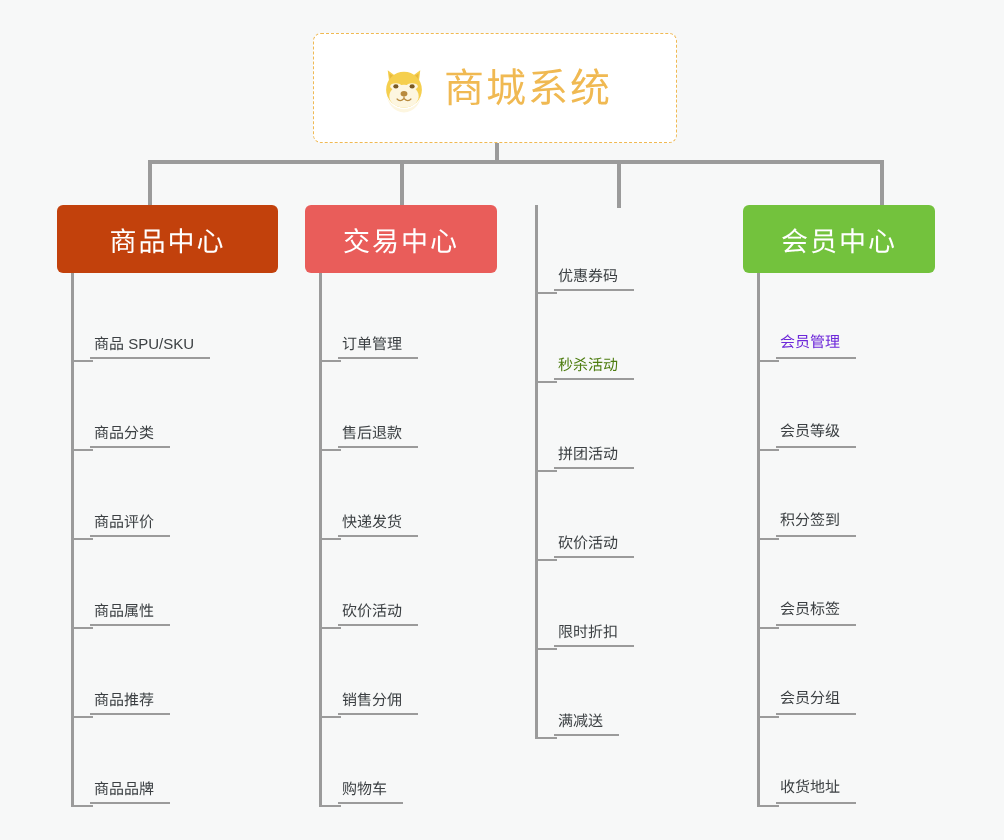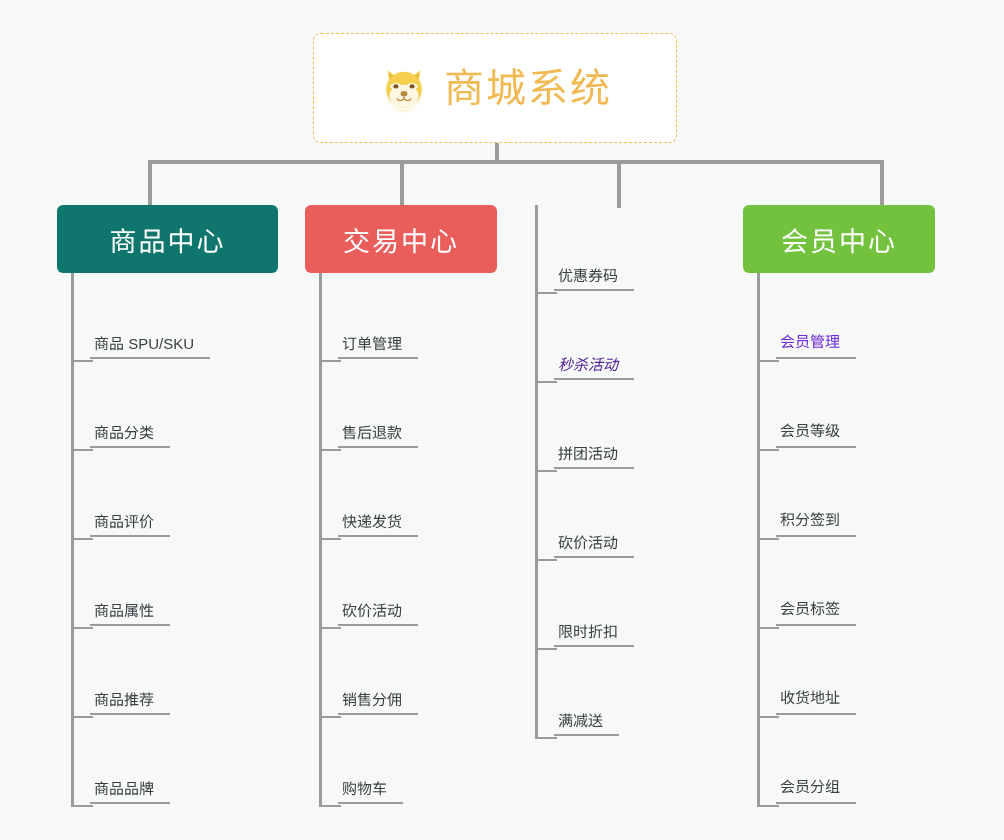--- a/index.html
+++ b/index.html
@@ -157,21 +157,21 @@
   <div class="conn conn-stem" style="background: rgb(155, 155, 155);"></div>
   <div class="conn conn-bus" style="background: rgb(155, 155, 155);"></div>
   <div class="conn conn-drop d1" style="background: rgb(155, 155, 155);"></div>
   <div class="conn conn-drop d2" style="background: rgb(155, 155, 155);"></div>
   <div class="conn conn-drop d3" style="background: rgb(155, 155, 155);"></div>
   <div class="conn conn-drop d4" style="background: rgb(155, 155, 155);"></div>
 
   <div class="columns">
 
     <div class="column col-1">
-      <div class="cat-box" style="background: #0f766e;">
+      <div class="cat-box" style="background: #c2410c;">
         <span>商品中心</span>
       </div>
       <div class="leaf-list">
         <div class="leaf-spine" style="background: rgb(155, 155, 155); height: 534px;"></div>
         <div class="leaf-item" style="--tick: #9b9b9b;">
             <span class="leaf-label" style="color: rgb(60, 64, 67); border-bottom-color: rgb(155, 155, 155);">商品 SPU/SKU</span>
           </div>
         <div class="leaf-item" style="--tick: #9b9b9b;">
             <span class="leaf-label" style="color: rgb(60, 64, 67); border-bottom-color: rgb(155, 155, 155);">商品分类</span>
           </div>
@@ -217,21 +217,21 @@
       </div>
     </div>
 
     <div class="column col-3">
       <div class="leaf-list">
         <div class="leaf-spine" style="background: rgb(155, 155, 155); height: 534px;"></div>
         <div class="leaf-item" style="--tick: #9b9b9b;">
             <span class="leaf-label" style="color: rgb(60, 64, 67); border-bottom-color: rgb(155, 155, 155);">优惠券码</span>
           </div>
         <div class="leaf-item" style="--tick: #9b9b9b;">
-            <span class="leaf-label" style="color: #4c1d95; border-bottom-color: rgb(155, 155, 155); font-style: italic;">秒杀活动</span>
+            <span class="leaf-label" style="color: #4d7c0f; border-bottom-color: rgb(155, 155, 155);">秒杀活动</span>
           </div>
         <div class="leaf-item" style="--tick: #9b9b9b;">
             <span class="leaf-label" style="color: rgb(60, 64, 67); border-bottom-color: rgb(155, 155, 155);">拼团活动</span>
           </div>
         <div class="leaf-item" style="--tick: #9b9b9b;">
             <span class="leaf-label" style="color: rgb(60, 64, 67); border-bottom-color: rgb(155, 155, 155);">砍价活动</span>
           </div>
         <div class="leaf-item" style="--tick: #9b9b9b;">
             <span class="leaf-label" style="color: rgb(60, 64, 67); border-bottom-color: rgb(155, 155, 155);">限时折扣</span>
           </div>
@@ -253,22 +253,22 @@
         <div class="leaf-item" style="--tick: #9b9b9b;">
             <span class="leaf-label" style="color: rgb(60, 64, 67); border-bottom-color: rgb(155, 155, 155);">会员等级</span>
           </div>
         <div class="leaf-item" style="--tick: #9b9b9b;">
             <span class="leaf-label" style="color: rgb(60, 64, 67); border-bottom-color: rgb(155, 155, 155);">积分签到</span>
           </div>
         <div class="leaf-item" style="--tick: #9b9b9b;">
             <span class="leaf-label" style="color: rgb(60, 64, 67); border-bottom-color: rgb(155, 155, 155);">会员标签</span>
           </div>
         <div class="leaf-item" style="--tick: #9b9b9b;">
+            <span class="leaf-label" style="color: rgb(60, 64, 67); border-bottom-color: rgb(155, 155, 155);">会员分组</span>
+          </div>
+        <div class="leaf-item" style="--tick: #9b9b9b;">
             <span class="leaf-label" style="color: rgb(60, 64, 67); border-bottom-color: rgb(155, 155, 155);">收货地址</span>
-          </div>
-        <div class="leaf-item" style="--tick: #9b9b9b;">
-            <span class="leaf-label" style="color: rgb(60, 64, 67); border-bottom-color: rgb(155, 155, 155);">会员分组</span>
           </div>
       </div>
     </div>
 
   </div>
 </div>
 
 </body></html>

